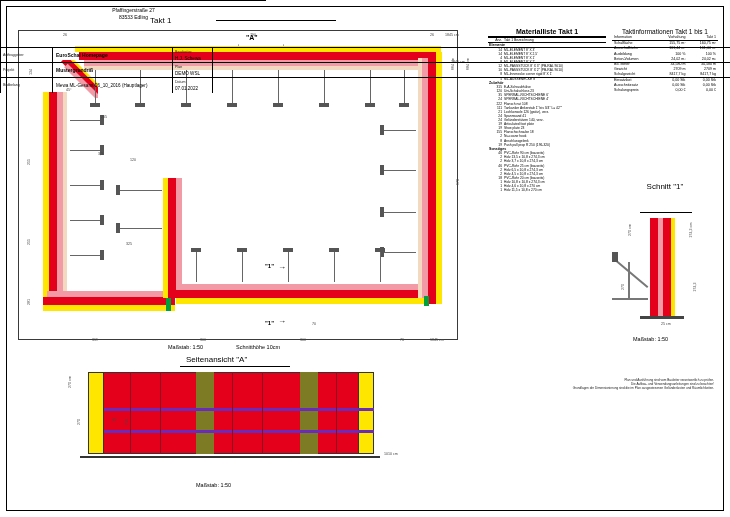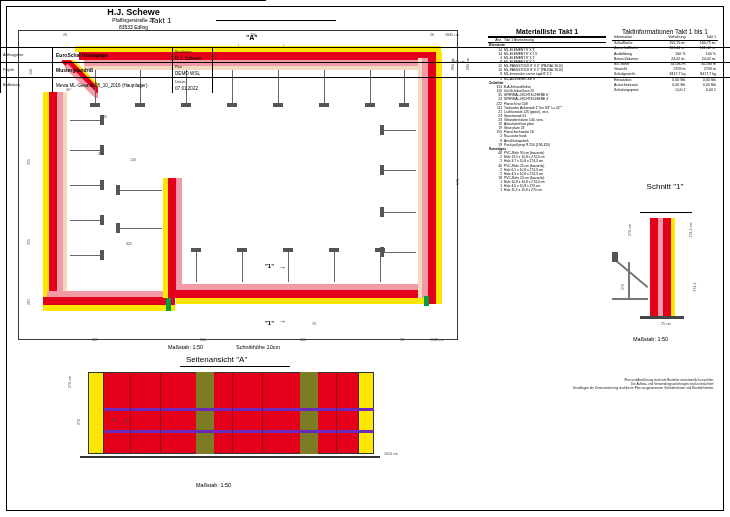--- a/index.html
+++ b/index.html
@@ -454,21 +454,20 @@
   <div class="abs cap" style="left:196px;top:482px;">Maßstab: 1:50</div>
 
   <div id="notes" class="abs">
     <div>Plan und Ausführung sind vom Bauleiter verantwortlich zu prüfen.</div>
     <div>Die Aufbau- und Verwendungsanleitungen sind zu beachten!</div>
     <div>Grundlagen der Dimensionierung sind die im Plan ausgewiesenen Geländerlasten und Räumlichkeiten.</div>
   </div>
 
   <div id="tblock">
     <div style="padding-top:6px;">
-      <div class="cname">H.J. Schewe</div>
       <div class="caddr">Pfaffingerstraße 27</div>
       <div class="caddr">83533 Edling</div>
     </div>
 
     <div class="row" style="top:47px;">
       <div class="vsep" style="left:52px;"></div>
       <div class="vsep" style="left:172px;"></div>
       <div class="vsep" style="left:212px;"></div>
       <div class="abs lbl" style="left:3px;top:5px;">Auftraggeber</div>
       <div class="abs val" style="left:56px;top:4px;">EuroSchal Homepage</div>

